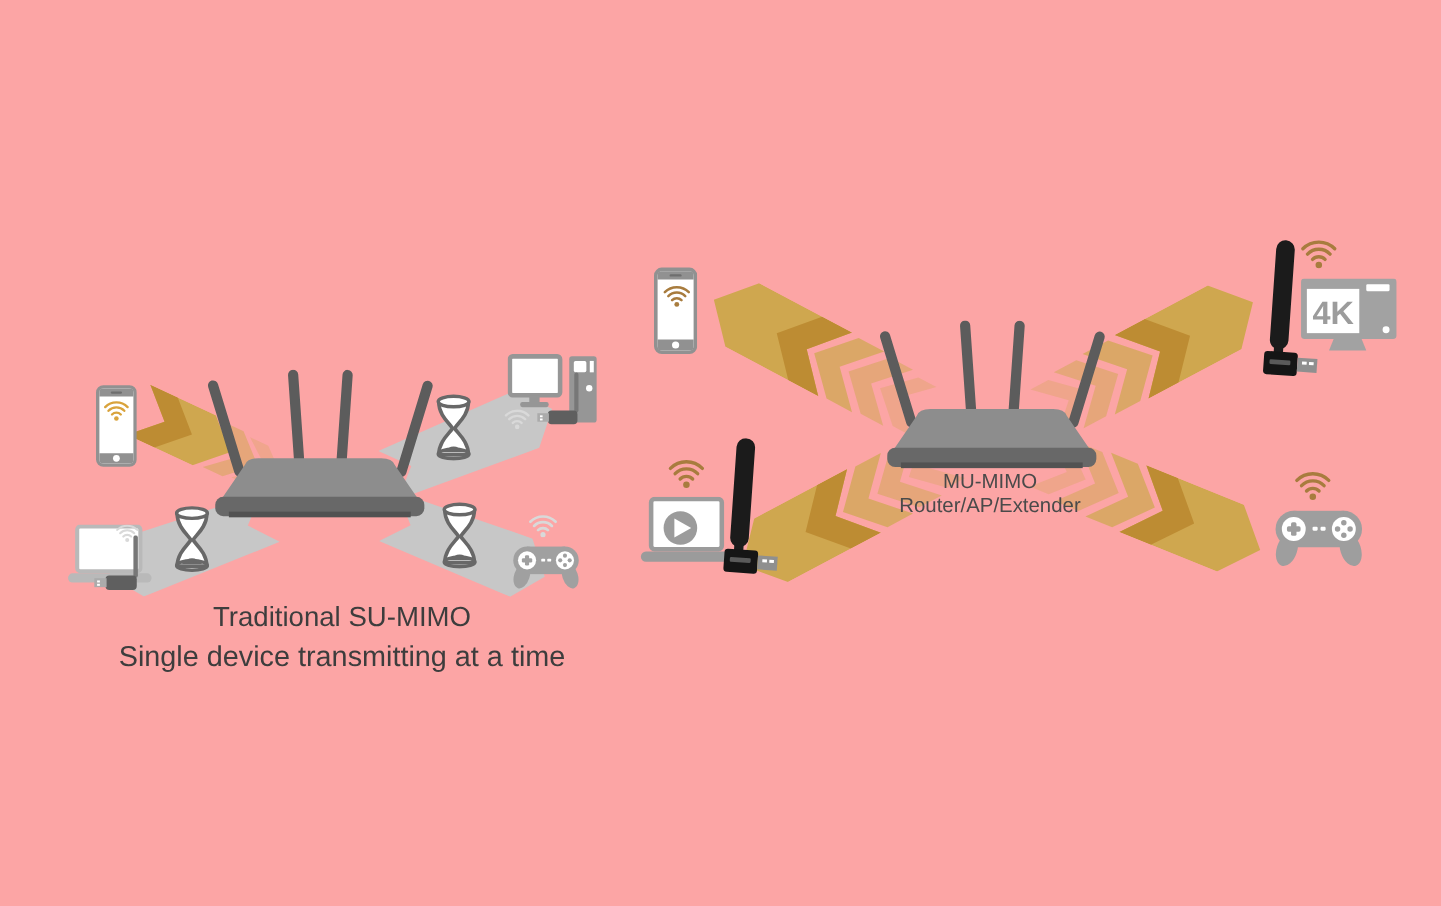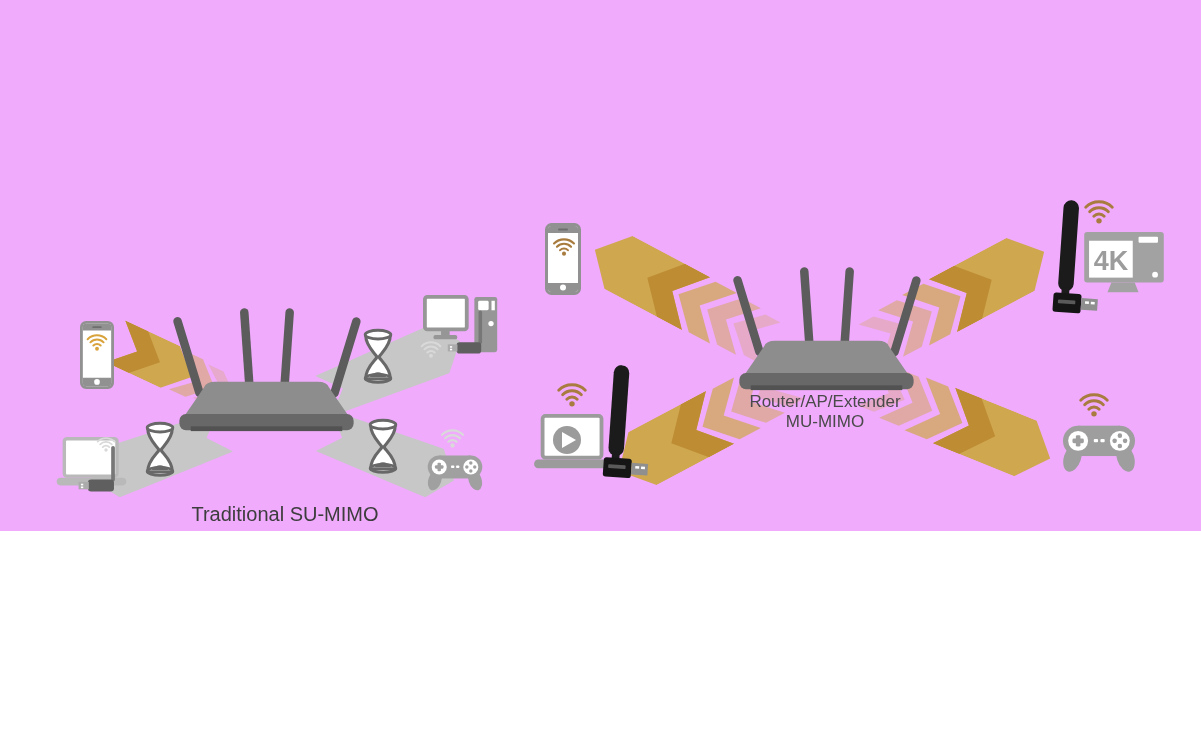--- a/index.html
+++ b/index.html
@@ -1,22 +1,22 @@
 <!DOCTYPE html>
 <html><head>
 <meta charset="utf-8">
 <style>
   html,body{margin:0;padding:0;background:#fff;}
   #stage{
-    position:relative;width:1201px;height:531px;background:#f0abfc;overflow:hidden;
+    position:relative;width:1201px;height:755px;background:#fca5a5;overflow:hidden;
     font-family:"Liberation Sans","DejaVu Sans",sans-serif;
   }
   #scene{position:absolute;left:0;top:0;}
   .caption{position:absolute;text-align:center;color:#3d3d3d;}
-  .caption .line1{font-size:20px;line-height:33px;}
+  .caption .line1{font-size:23px;line-height:33px;}
   .caption .line2{font-size:24px;line-height:33px;}
   #caption-left{left:35px;top:498px;width:500px;}
   #caption-right{left:574px;top:498px;width:500px;}
   #router-label{position:absolute;left:700px;top:392px;width:250px;text-align:center;
     color:#4a4a4a;font-size:17px;line-height:20px;}
 </style>
 </head>
 <body>
 
 <div id="stage">
@@ -210,21 +210,22 @@
     <g transform="rotate(4 631 460)">
       <use href="#usbBlack" x="598" y="366" width="62" height="120"></use>
     </g>
 
     <use href="#wifi" x="1078" y="393" width="32" height="24" color="#a87c3e"></use>
     <use href="#controller" x="1062" y="420" width="74" height="55" color="#9e9e9e"></use>
   </g>
 </svg>
 
 <div id="router-label">
+  <div>MU-MIMO</div>
   <div>Router/AP/Extender</div>
-  <div>MU-MIMO</div>
 </div>
 
 <div id="caption-left" class="caption">
   <div class="line1">Traditional SU-MIMO</div>
+  <div class="line2">Single device transmitting at a time</div>
 </div>
 
 </div>
 
 </body></html>

